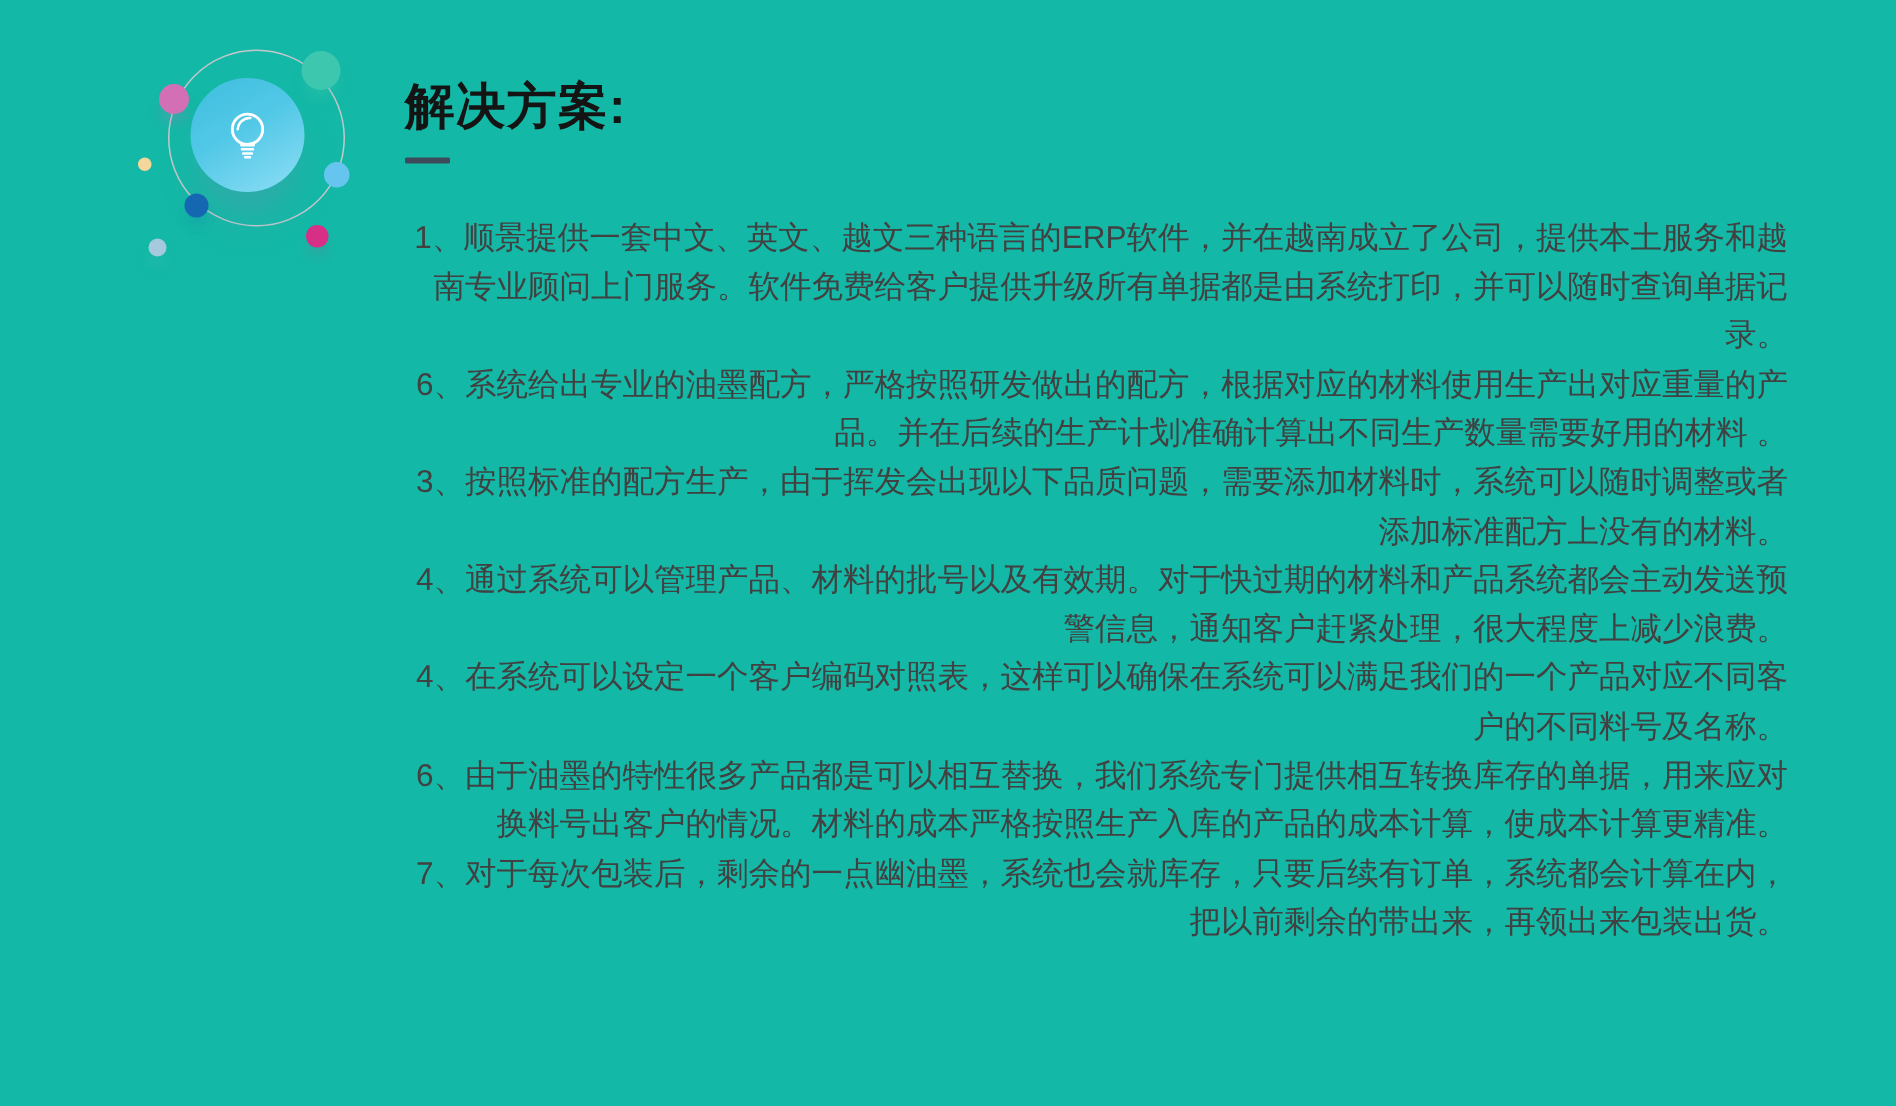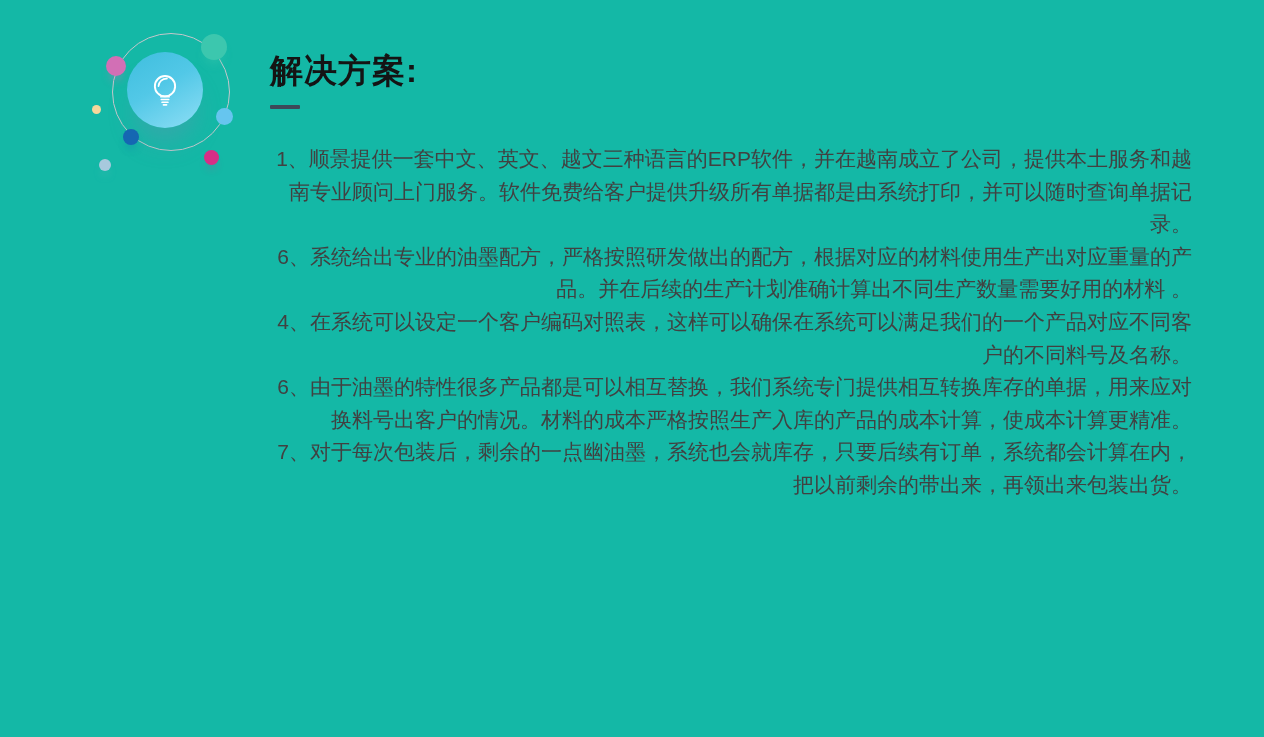--- a/index.html
+++ b/index.html
@@ -104,19 +104,21 @@
     <div class="dot dot-steel"></div>
     <div class="dot dot-magenta"></div>
   </div>
 
   <div class="content">
     <h1 class="page-title">解决方案:</h1>
     <div class="title-underline"></div>
     <div class="solution-list">
       <p>1、顺景提供一套中文、英文、越文三种语言的ERP软件，并在越南成立了公司，提供本土服务和越南专业顾问上门服务。软件免费给客户提供升级所有单据都是由系统打印，并可以随时查询单据记录。</p>
       <p>6、系统给出专业的油墨配方，严格按照研发做出的配方，根据对应的材料使用生产出对应重量的产品。并在后续的生产计划准确计算出不同生产数量需要好用的材料 。</p>
+      <p>3、按照标准的配方生产，由于挥发会出现以下品质问题，需要添加材料时，系统可以随时调整或者添加标准配方上没有的材料。</p>
+      <p>4、通过系统可以管理产品、材料的批号以及有效期。对于快过期的材料和产品系统都会主动发送预警信息，通知客户赶紧处理，很大程度上减少浪费。</p>
       <p>4、在系统可以设定一个客户编码对照表，这样可以确保在系统可以满足我们的一个产品对应不同客户的不同料号及名称。</p>
       <p>6、由于油墨的特性很多产品都是可以相互替换，我们系统专门提供相互转换库存的单据，用来应对换料号出客户的情况。材料的成本严格按照生产入库的产品的成本计算，使成本计算更精准。</p>
       <p>7、对于每次包装后，剩余的一点幽油墨，系统也会就库存，只要后续有订单，系统都会计算在内，把以前剩余的带出来，再领出来包装出货。</p>
     </div>
   </div>
 
 </div>
 
 </body></html>

